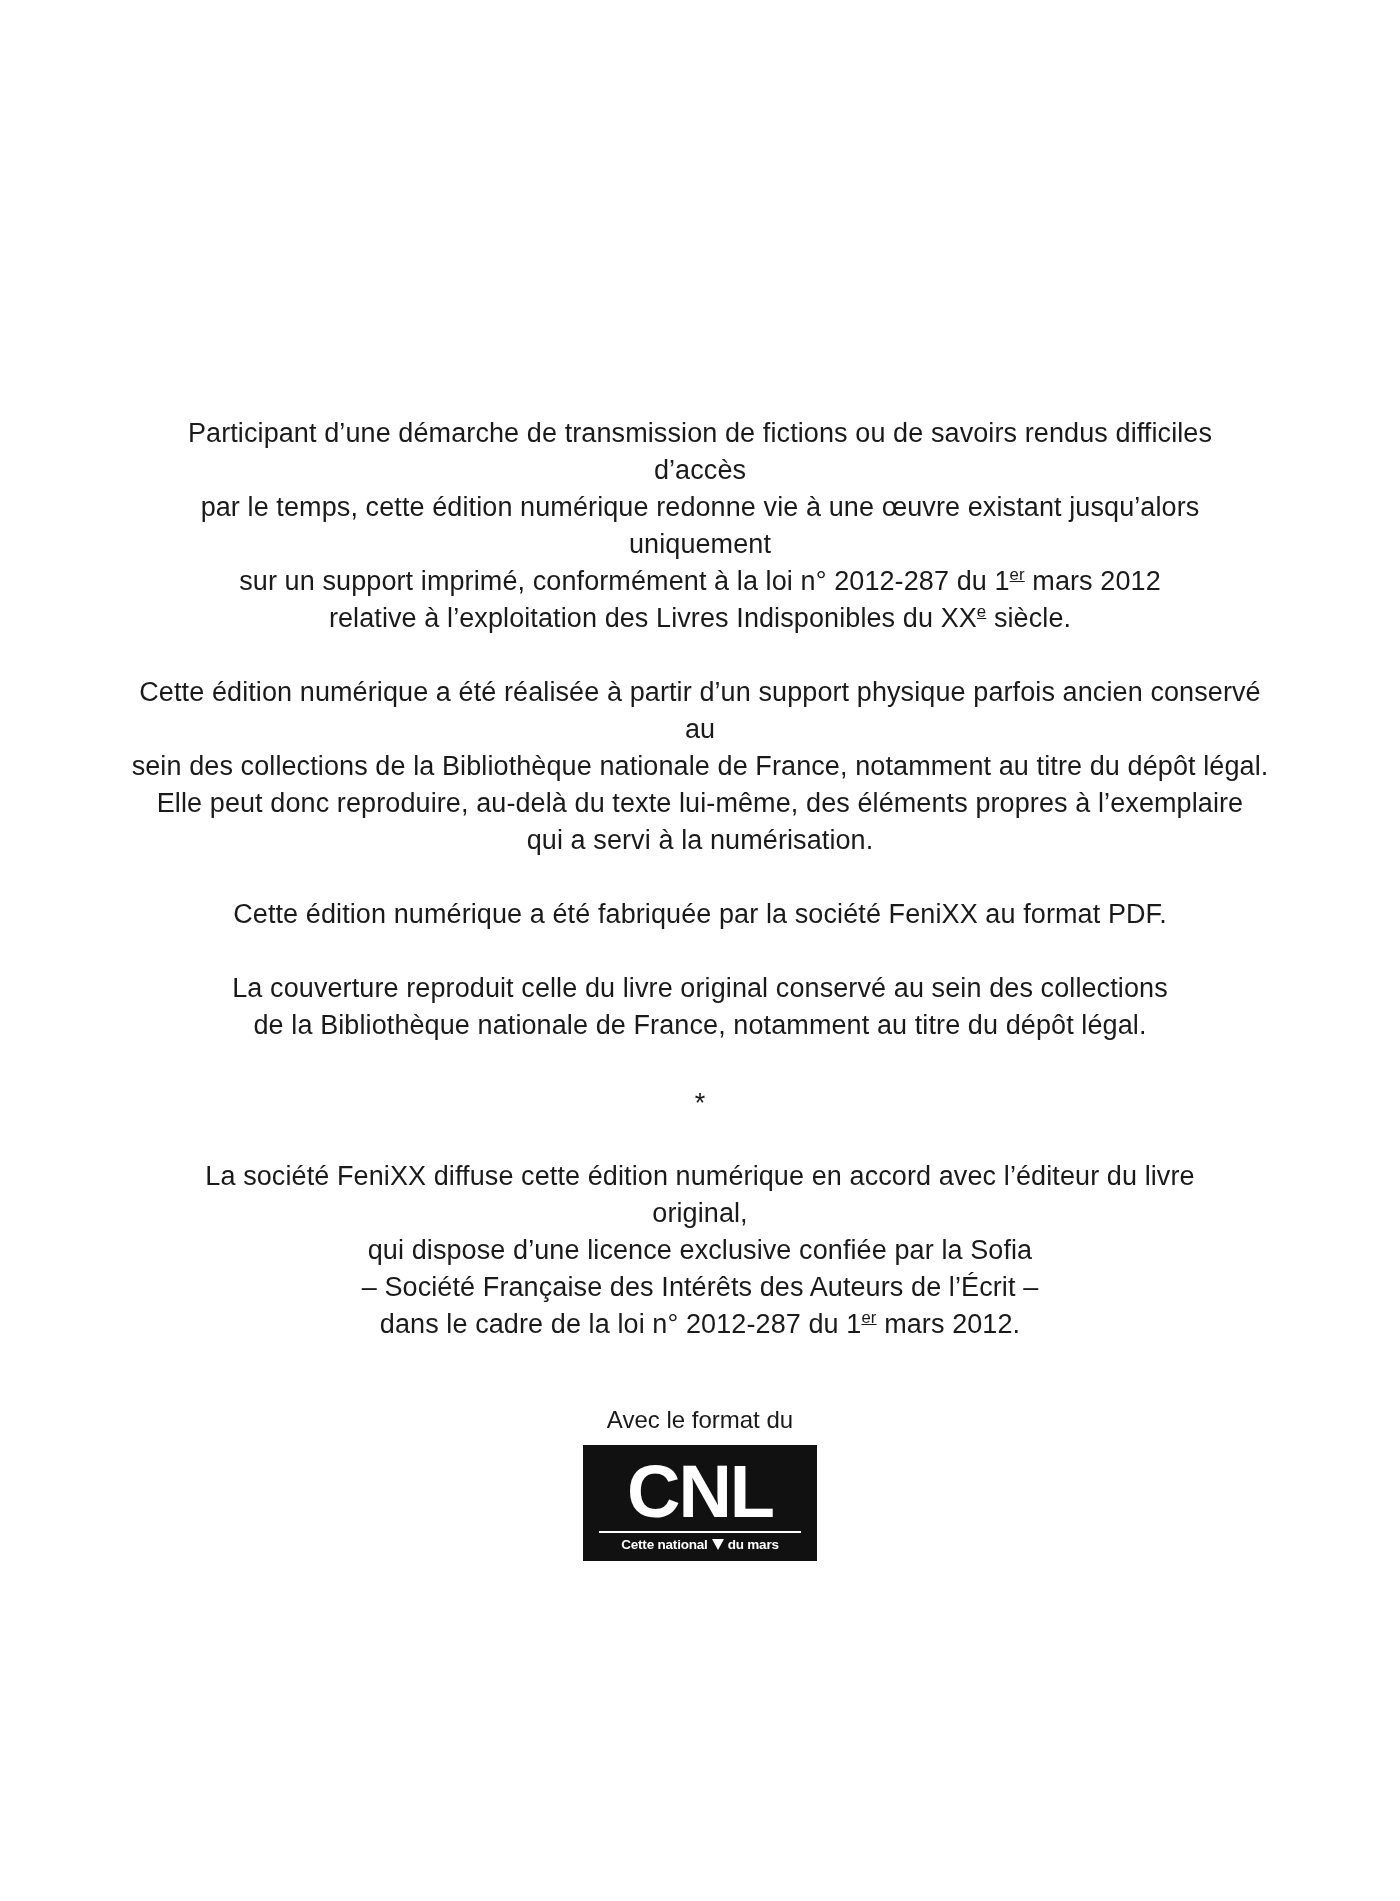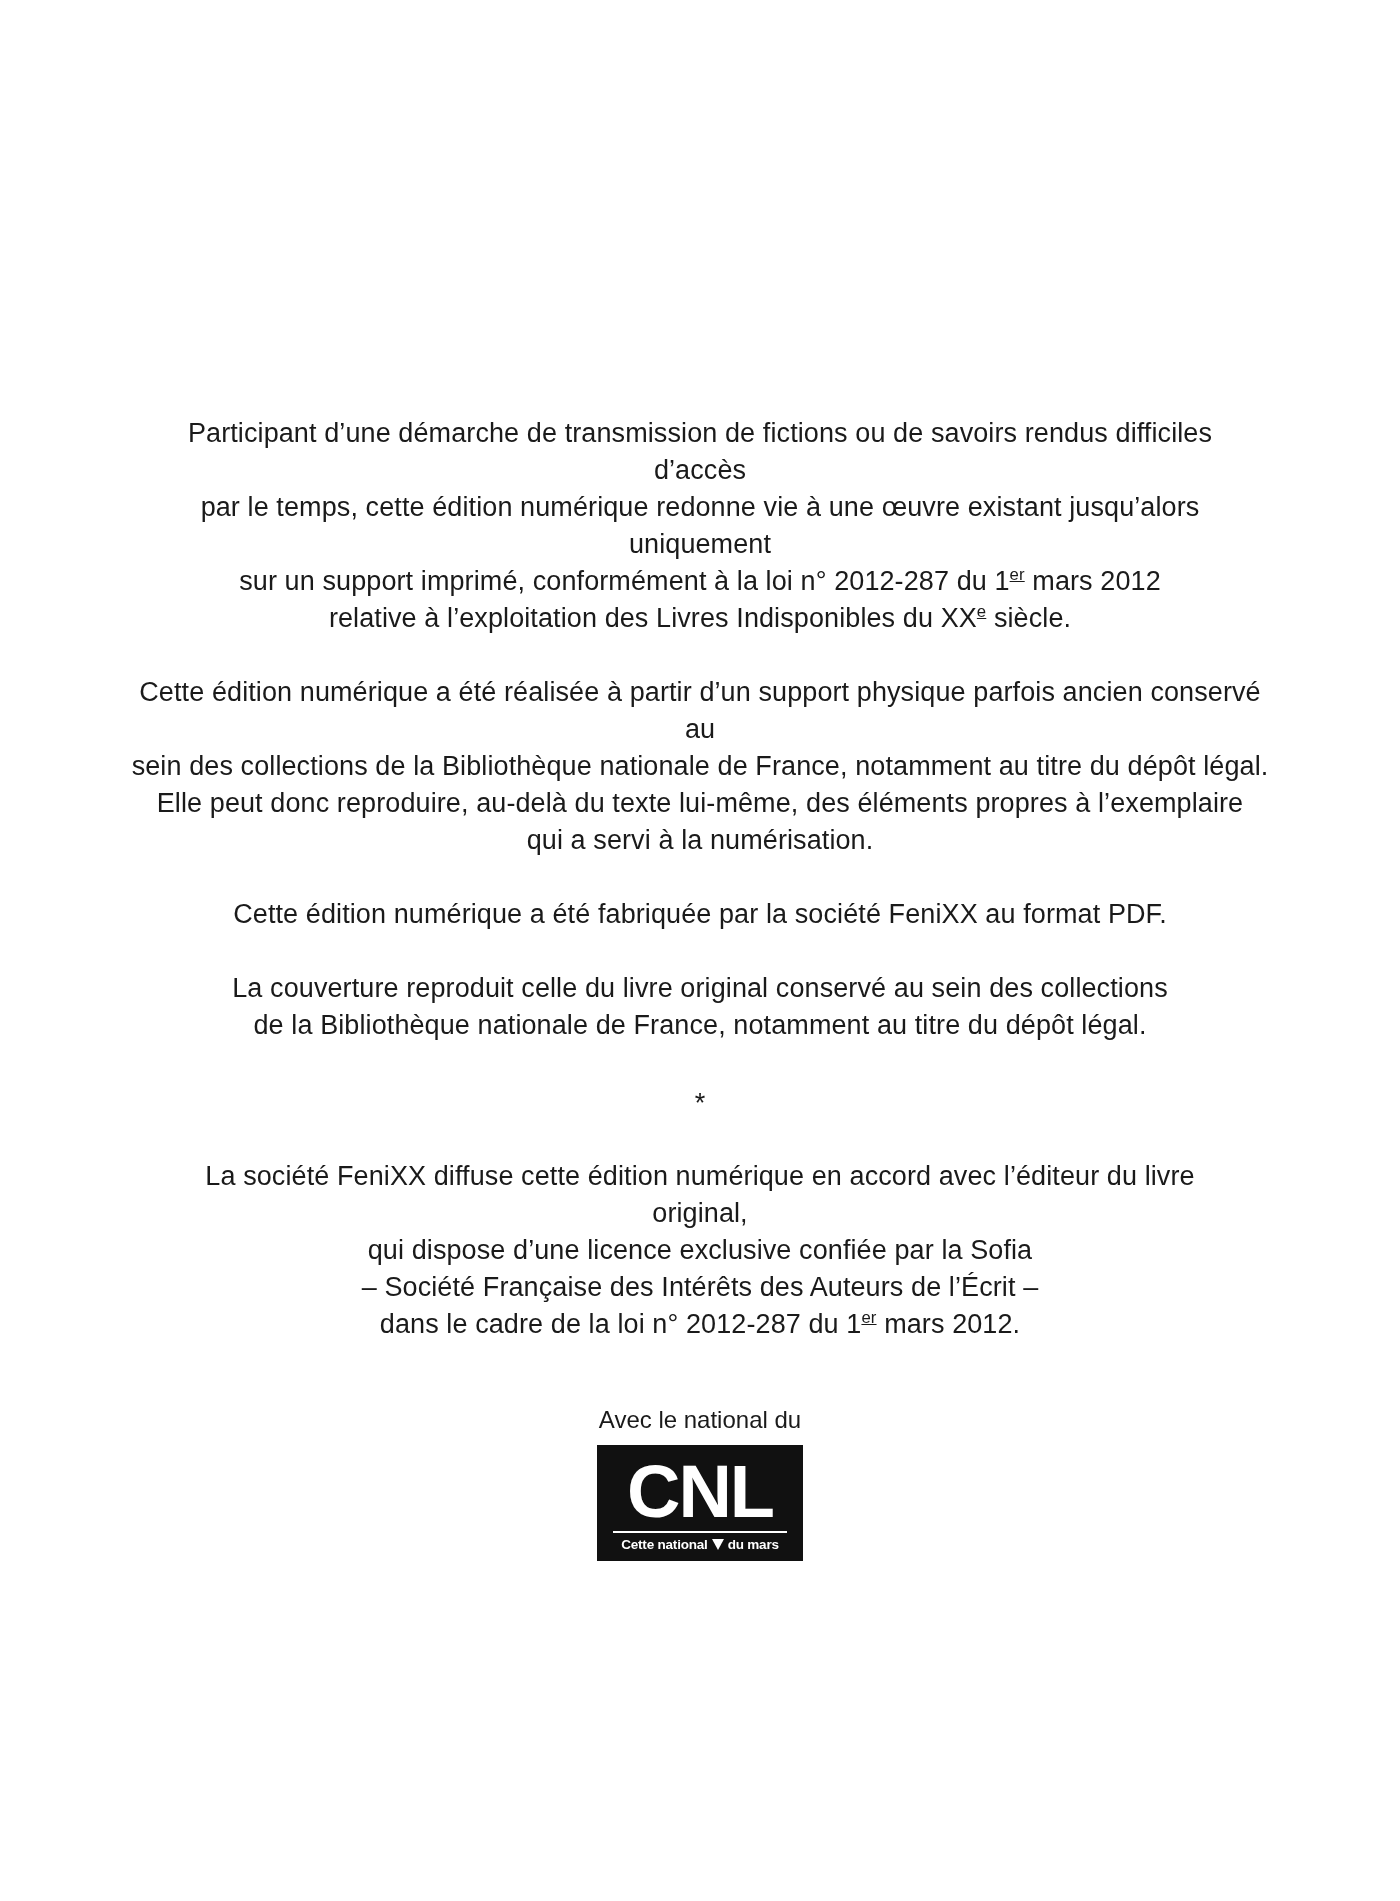--- a/index.html
+++ b/index.html
@@ -67,21 +67,21 @@
   }
   .logo-caption {
     font-size: 24px;
     line-height: 30px;
     color: #1a1a1a;
     margin-bottom: 10px;
   }
   .cnl {
     display: inline-block;
     background: #111111;
-    width: 206px;
+    width: 234px;
     padding: 14px 12px 8px 12px;
     box-sizing: border-box;
     position: relative;
   }
   .cnl-letters {
     display: block;
     color: #ffffff;
     font-family: "Liberation Sans", sans-serif;
     font-weight: bold;
     font-size: 74px;
@@ -125,21 +125,21 @@
     <p class="para p1">Participant d’une démarche de transmission de fictions ou de savoirs rendus difficiles d’accès<br>par le temps, cette édition numérique redonne vie à une œuvre existant jusqu’alors uniquement<br>sur un support imprimé, conformément à la loi n° 2012-287 du 1<span class="sup">er</span> mars 2012<br>relative à l’exploitation des Livres Indisponibles du XX<span class="sup">e</span> siècle.</p>
     <p class="para p2">Cette édition numérique a été réalisée à partir d’un support physique parfois ancien conservé au<br>sein des collections de la Bibliothèque nationale de France, notamment au titre du dépôt légal.<br>Elle peut donc reproduire, au-delà du texte lui-même, des éléments propres à l’exemplaire<br>qui a servi à la numérisation.</p>
     <p class="para p3">Cette édition numérique a été fabriquée par la société FeniXX au format PDF.</p>
     <p class="para p4">La couverture reproduit celle du livre original conservé au sein des collections<br>de la Bibliothèque nationale de France, notamment au titre du dépôt légal.</p>
 
     <div class="star">*</div>
 
     <p class="para p5">La société FeniXX diffuse cette édition numérique en accord avec l’éditeur du livre original,<br>qui dispose d’une licence exclusive confiée par la Sofia<br>– Société Française des Intérêts des Auteurs de l’Écrit –<br>dans le cadre de la loi n° 2012-287 du 1<span class="sup">er</span> mars 2012.</p>
 
     <div class="logo-block">
-      <div class="logo-caption">Avec le national du</div>
+      <div class="logo-caption">Avec le format du</div>
       <div class="cnl">
         <span class="cnl-letters">CNL</span>
         <span class="cnl-rule"></span>
         <span class="cnl-sub"><span>Cette national</span><span class="tick"></span><span>du mars</span></span>
       </div>
     </div>
 
   </div>
 </div>
 

